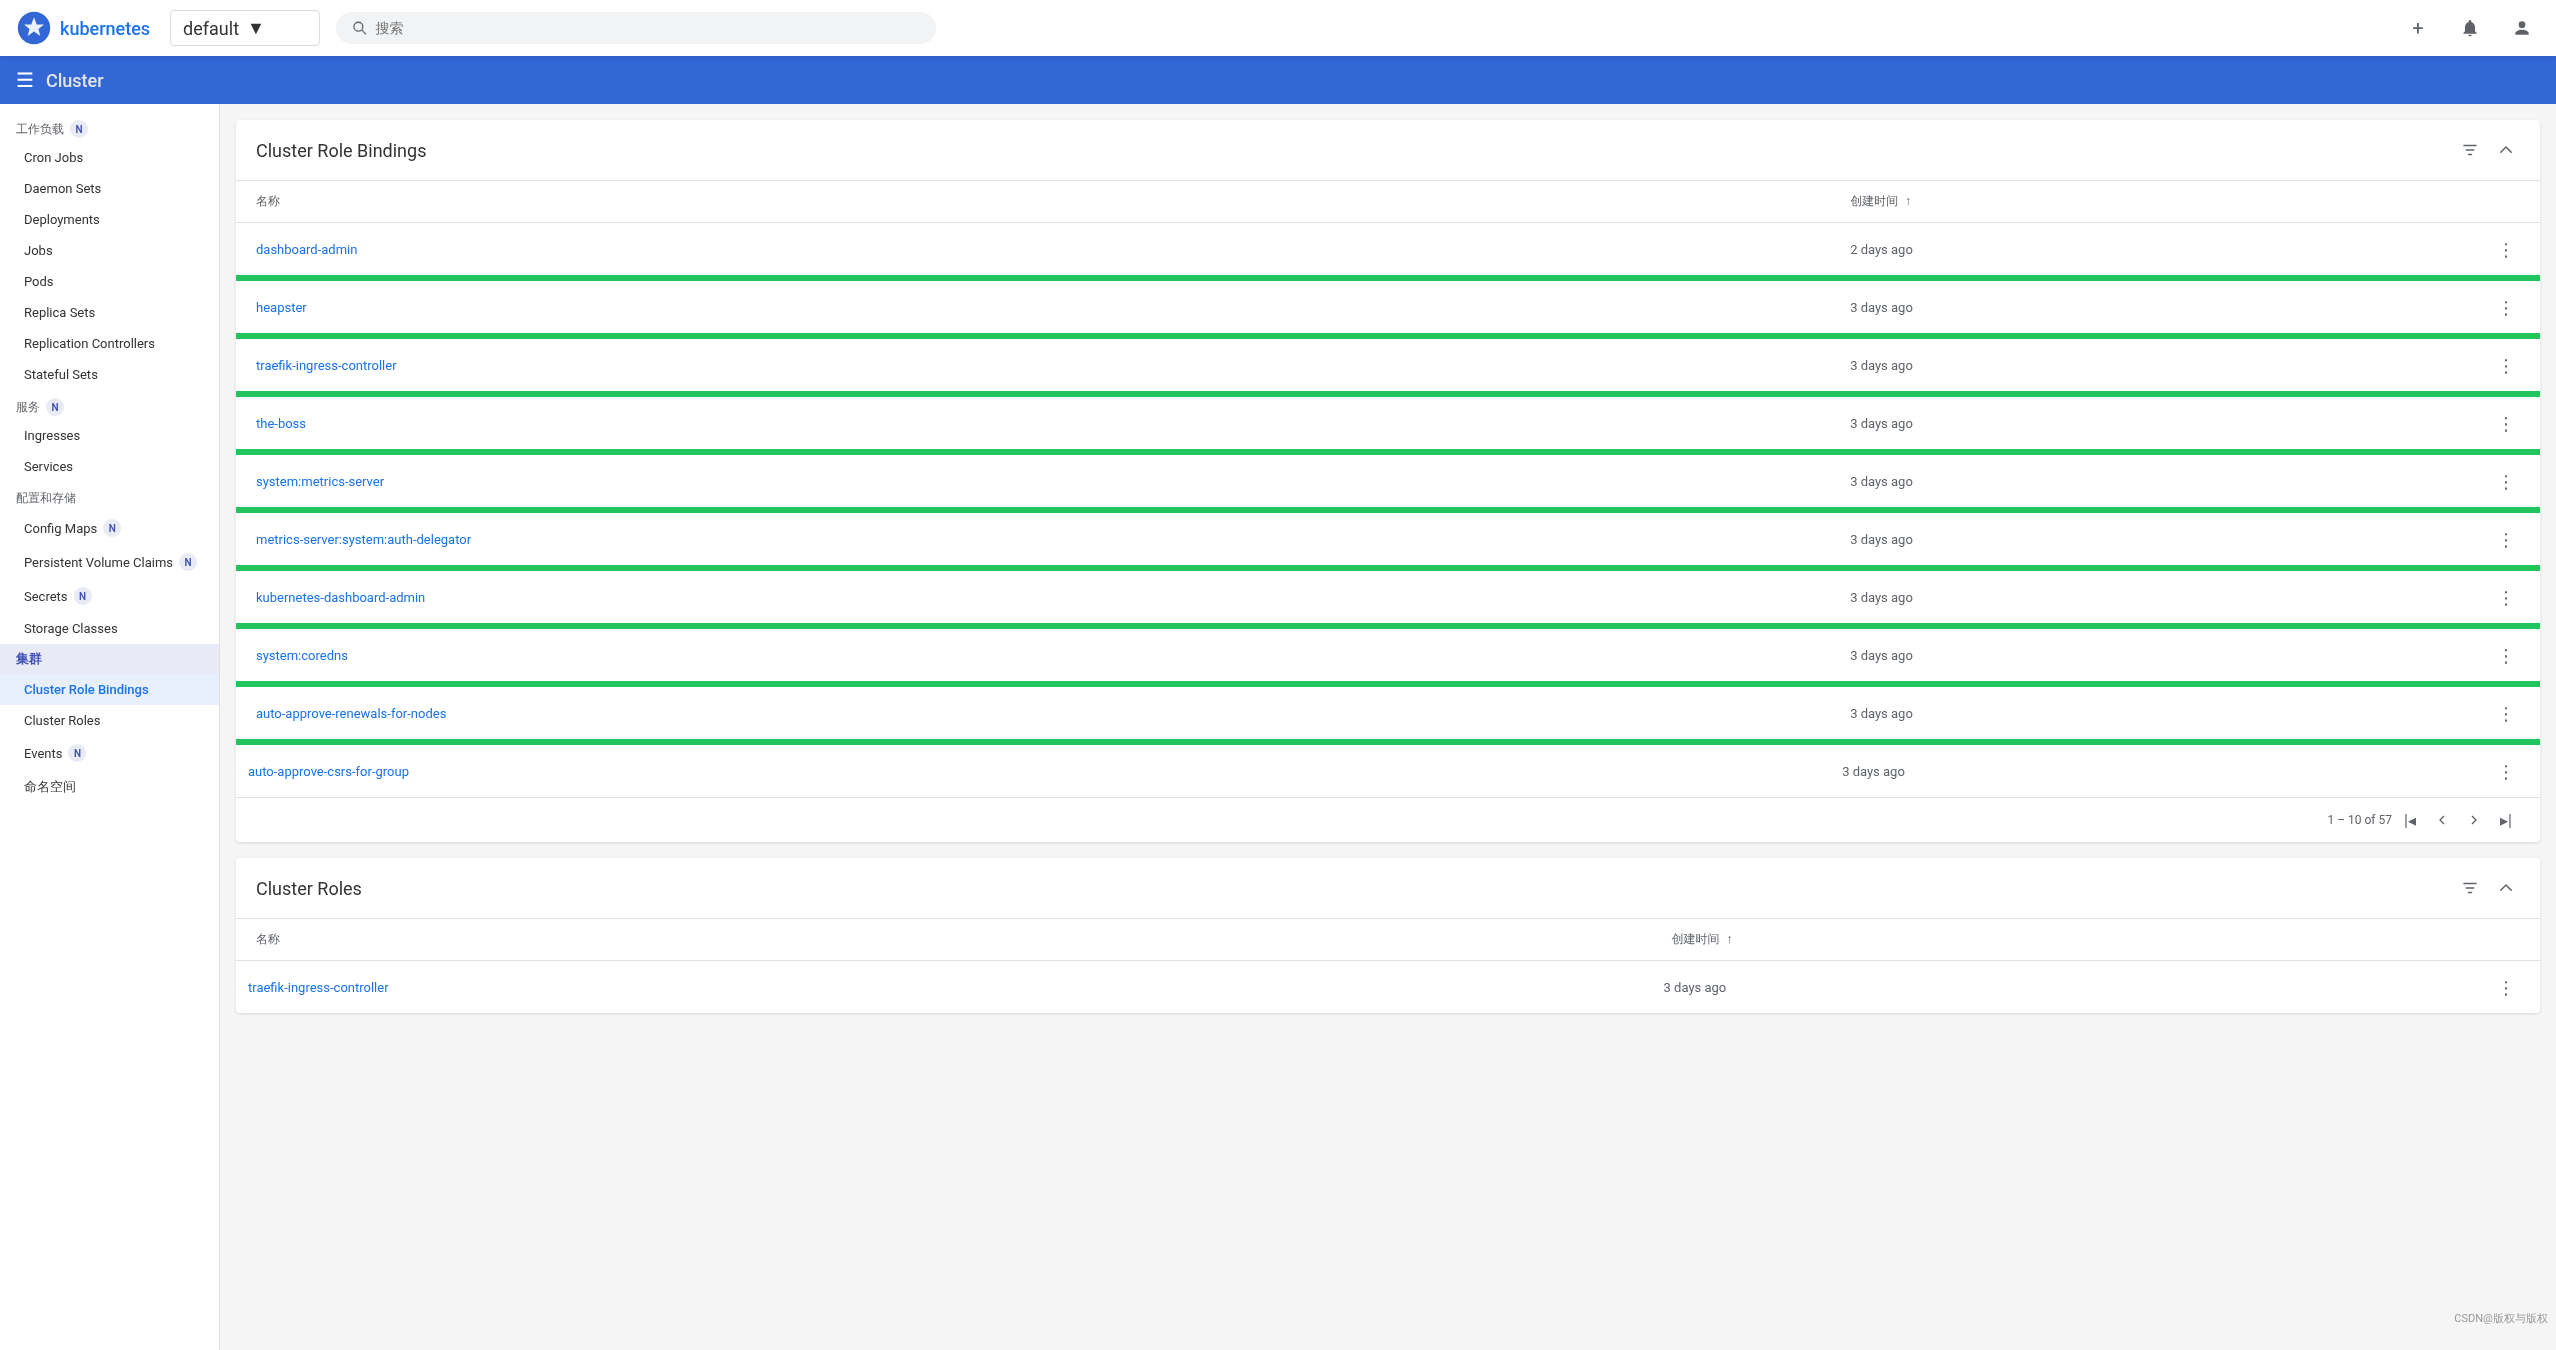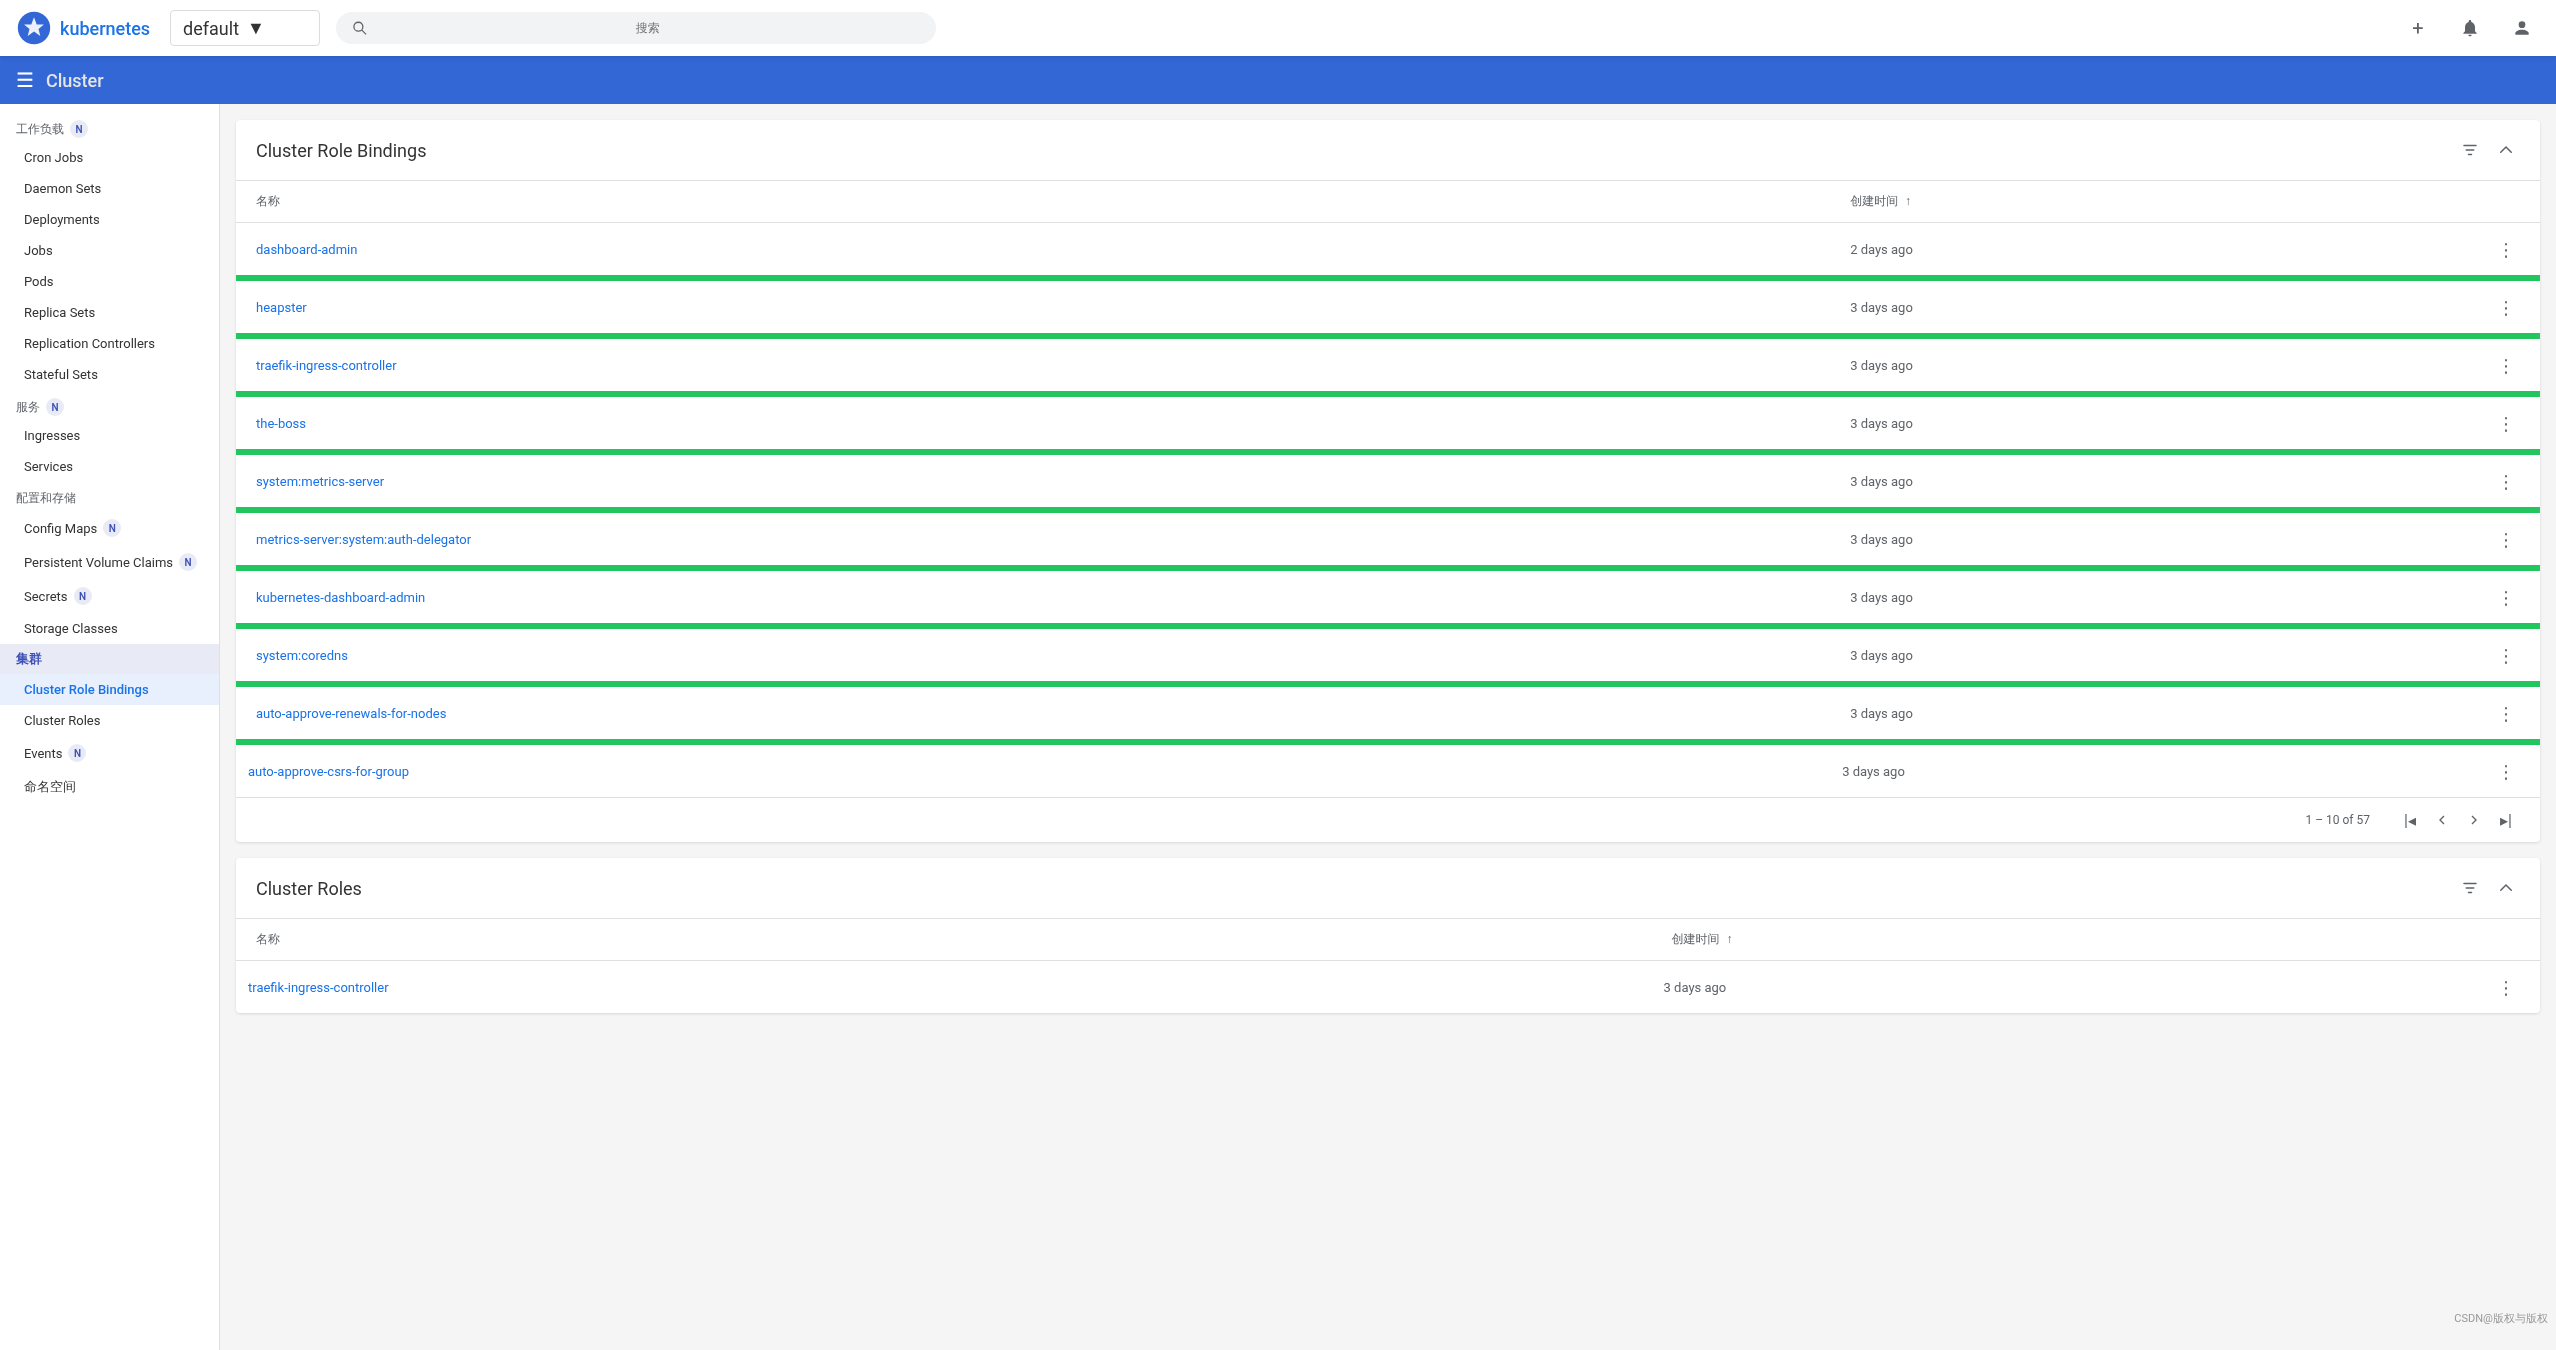--- a/index.html
+++ b/index.html
@@ -52,24 +52,23 @@
       padding: 8px 16px;
       flex: 1;
       max-width: 600px;
       margin-left: 16px;
       gap: 8px;
     }
     .search-bar input {
       border: none;
       background: transparent;
       outline: none;
-      font-size: 12px;
+      font-size: 14px;
       color: #333;
       width: 100%;
-      text-align: center;
     }
     .top-nav-actions {
       margin-left: auto;
       display: flex;
       align-items: center;
       gap: 16px;
     }
     .top-nav-actions .icon-btn {
       width: 36px;
       height: 36px;
@@ -209,21 +208,21 @@
     .pagination {
       display: flex;
       align-items: center;
       justify-content: flex-end;
       padding: 8px 20px;
       gap: 4px;
       border-top: 1px solid #e0e0e0;
       font-size: 12px;
       color: #5f6368;
     }
-    .pagination .page-info { margin-right: 22px; }
+    .pagination .page-info { margin-right: 0; }
     .pagination .page-btn {
       width: 28px;
       height: 28px;
       display: flex;
       align-items: center;
       justify-content: center;
       border-radius: 4px;
       cursor: pointer;
       color: #5f6368;
       font-size: 16px;

